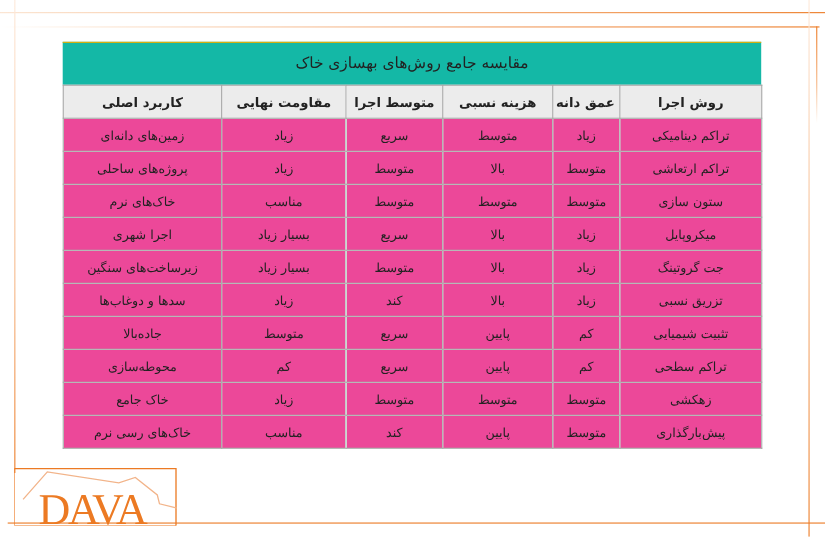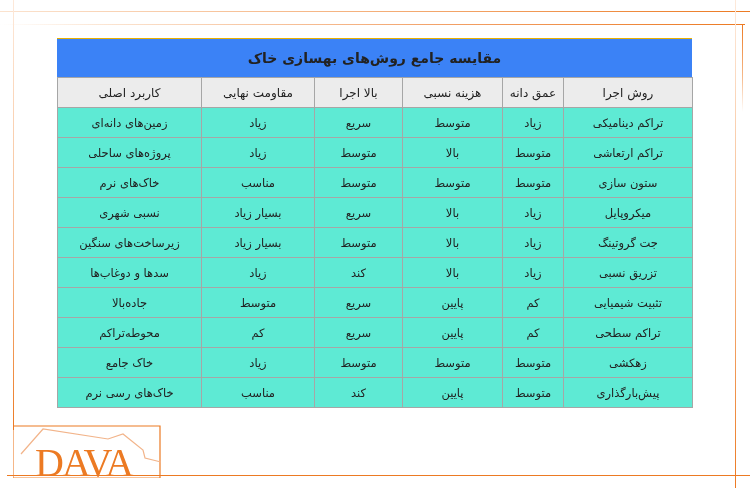--- a/index.html
+++ b/index.html
@@ -18,38 +18,38 @@
   .v-right-outer { left: 735px; top: 0; width: 1px; height: 488px;
     background: linear-gradient(to bottom, #fde9da 0%, #f6b98a 50%, #ec7a23 100%); }
   .v-left-outer { left: 13px; top: 0; width: 1px; height: 430px;
     background: linear-gradient(to bottom, #fde9da 0%, #f6b98a 60%, #ec7a23 100%); }
   .h-bottom { left: 7px; top: 475px; width: 743px; height: 1px; background: #ec7a23; }
 
   .table-wrap {
     position: absolute; left: 57px; top: 38px; width: 635px;
   }
   .title-bar {
-    height: 38px; background: #3b82f6;
+    height: 38px; background: #14b8a6;
     display: flex; align-items: center; justify-content: center;
-    font-size: 14px; font-weight: bold; color: #222;
+    font-size: 14px; font-weight: normal; color: #222;
     direction: rtl;
     border-top: 1px solid #e8b000;
   }
   table {
     width: 100%; border-collapse: collapse; direction: rtl;
     table-layout: fixed;
   }
   th, td {
     border: 1px solid #a6a6a6;
     text-align: center; vertical-align: middle;
     font-size: 11.5px; color: #222;
     padding: 0 4px; white-space: nowrap; overflow: hidden;
   }
-  th { height: 29px; background: #ececec; font-weight: normal; font-size: 12px; }
-  td { height: 29px; background: #5eead4; text-align: center; }
+  th { height: 29px; background: #ececec; font-weight: bold; font-size: 12px; }
+  td { height: 29px; background: #ec4899; text-align: center; }
 
   .logo { position: absolute; left: 13px; top: 424px; width: 148px; height: 54px; }
 </style>
 </head>
 <body>
 
 <div class="frame-line h-top-outer"></div>
 <div class="frame-line h-top-inner"></div>
 <div class="frame-line v-right-inner"></div>
 <div class="frame-line v-right-outer"></div>
@@ -65,21 +65,21 @@
       <col style="width:100px">
       <col style="width:88px">
       <col style="width:113px">
       <col style="width:144px">
     </colgroup>
     <thead>
       <tr>
         <th>روش اجرا</th>
         <th>عمق دانه</th>
         <th>هزینه نسبی</th>
-        <th>بالا اجرا</th>
+        <th>متوسط اجرا</th>
         <th>مقاومت نهایی</th>
         <th>کاربرد اصلی</th>
       </tr>
     </thead>
     <tbody id="tbody">
         <tr>
           <td>تراکم دینامیکی</td>
           <td>زیاد</td>
           <td>متوسط</td>
           <td>سریع</td>
@@ -101,21 +101,21 @@
           <td>متوسط</td>
           <td>مناسب</td>
           <td>خاک‌های نرم</td>
         </tr>
         <tr>
           <td>میکروپایل</td>
           <td>زیاد</td>
           <td>بالا</td>
           <td>سریع</td>
           <td>بسیار زیاد</td>
-          <td>نسبی شهری</td>
+          <td>اجرا شهری</td>
         </tr>
         <tr>
           <td>جت گروتینگ</td>
           <td>زیاد</td>
           <td>بالا</td>
           <td>متوسط</td>
           <td>بسیار زیاد</td>
           <td>زیرساخت‌های سنگین</td>
         </tr>
         <tr>
@@ -133,21 +133,21 @@
           <td>سریع</td>
           <td>متوسط</td>
           <td>جاده‌بالا</td>
         </tr>
         <tr>
           <td>تراکم سطحی</td>
           <td>کم</td>
           <td>پایین</td>
           <td>سریع</td>
           <td>کم</td>
-          <td>محوطه‌تراکم</td>
+          <td>محوطه‌سازی</td>
         </tr>
         <tr>
           <td>زهکشی</td>
           <td>متوسط</td>
           <td>متوسط</td>
           <td>متوسط</td>
           <td>زیاد</td>
           <td>خاک جامع</td>
         </tr>
         <tr>

